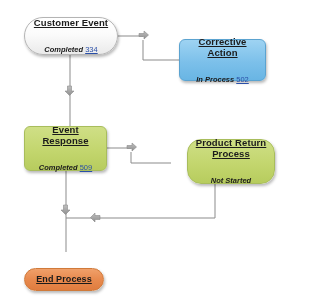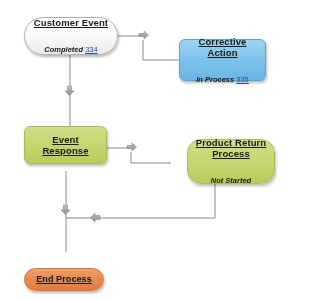--- a/index.html
+++ b/index.html
@@ -82,21 +82,21 @@
     border: 1px solid #5ba3d0;
     background: linear-gradient(180deg, #9ed3f2 0%, #7cc0ea 55%, #69b5e4 100%);
     box-shadow: 1px 2px 3px rgba(0,0,0,0.28);
   }
 
   
   #node-event-response {
     left: 24px;
     top: 126px;
     width: 83px;
-    height: 38px;
+    height: 45px;
     border-radius: 6px;
     border: 1px solid #a8bd5c;
     background: linear-gradient(180deg, #cfdf86 0%, #c3d66e 55%, #b7cc5e 100%);
     box-shadow: 1px 2px 3px rgba(0,0,0,0.28);
   }
 
   
   #node-product-return-tracking {
     left: 187px;
     top: 139px;
@@ -182,27 +182,31 @@
       <span>Completed</span>
       <span class="refnum">334</span>
     </div>
   </div>
 
   <div class="node" id="node-corrective-action">
     <div class="title">Corrective</div>
     <div class="title">Action</div>
     <div class="status">
       <span>In Process</span>
-      <span class="refnum">335</span>
+      <span class="refnum">502</span>
     </div>
   </div>
 
   <div class="node" id="node-event-response">
     <div class="title">Event</div>
     <div class="title">Response</div>
+    <div class="status">
+      <span>Completed</span>
+      <span class="refnum">509</span>
+    </div>
   </div>
 
   <div class="node" id="node-product-return-tracking">
     <div class="title">Product Return</div>
     <div class="title">Process</div>
     <div class="status">
       <span>Not Started</span>
     </div>
   </div>
 

